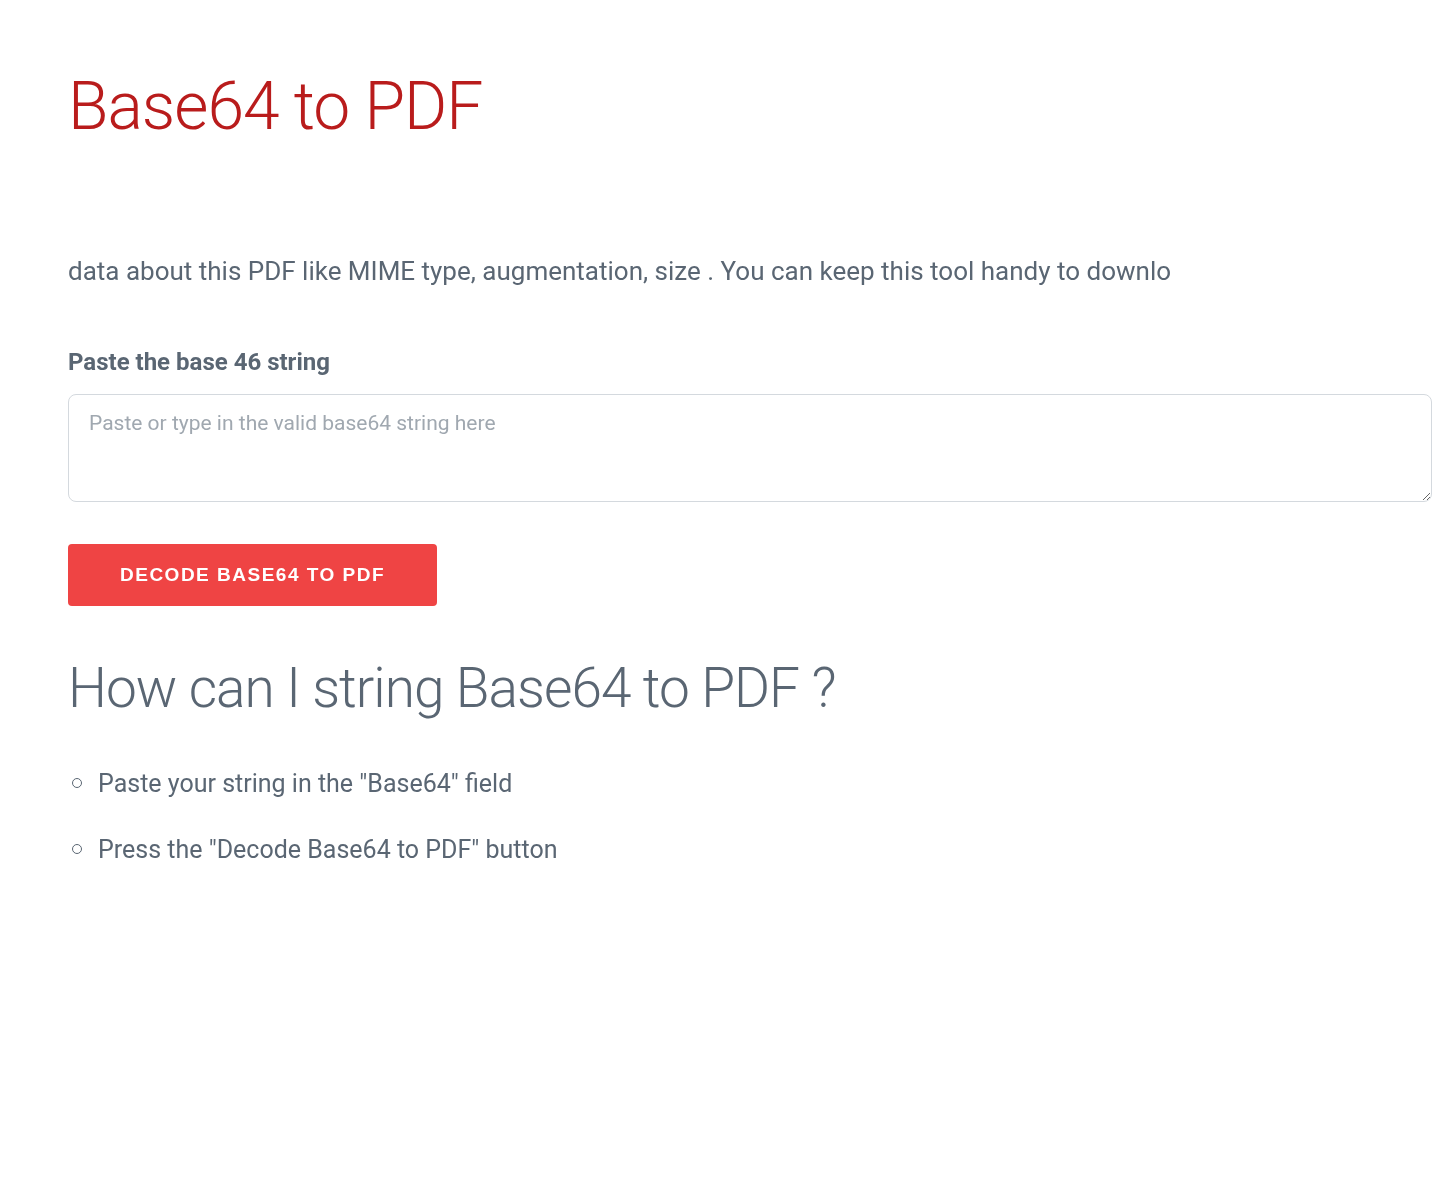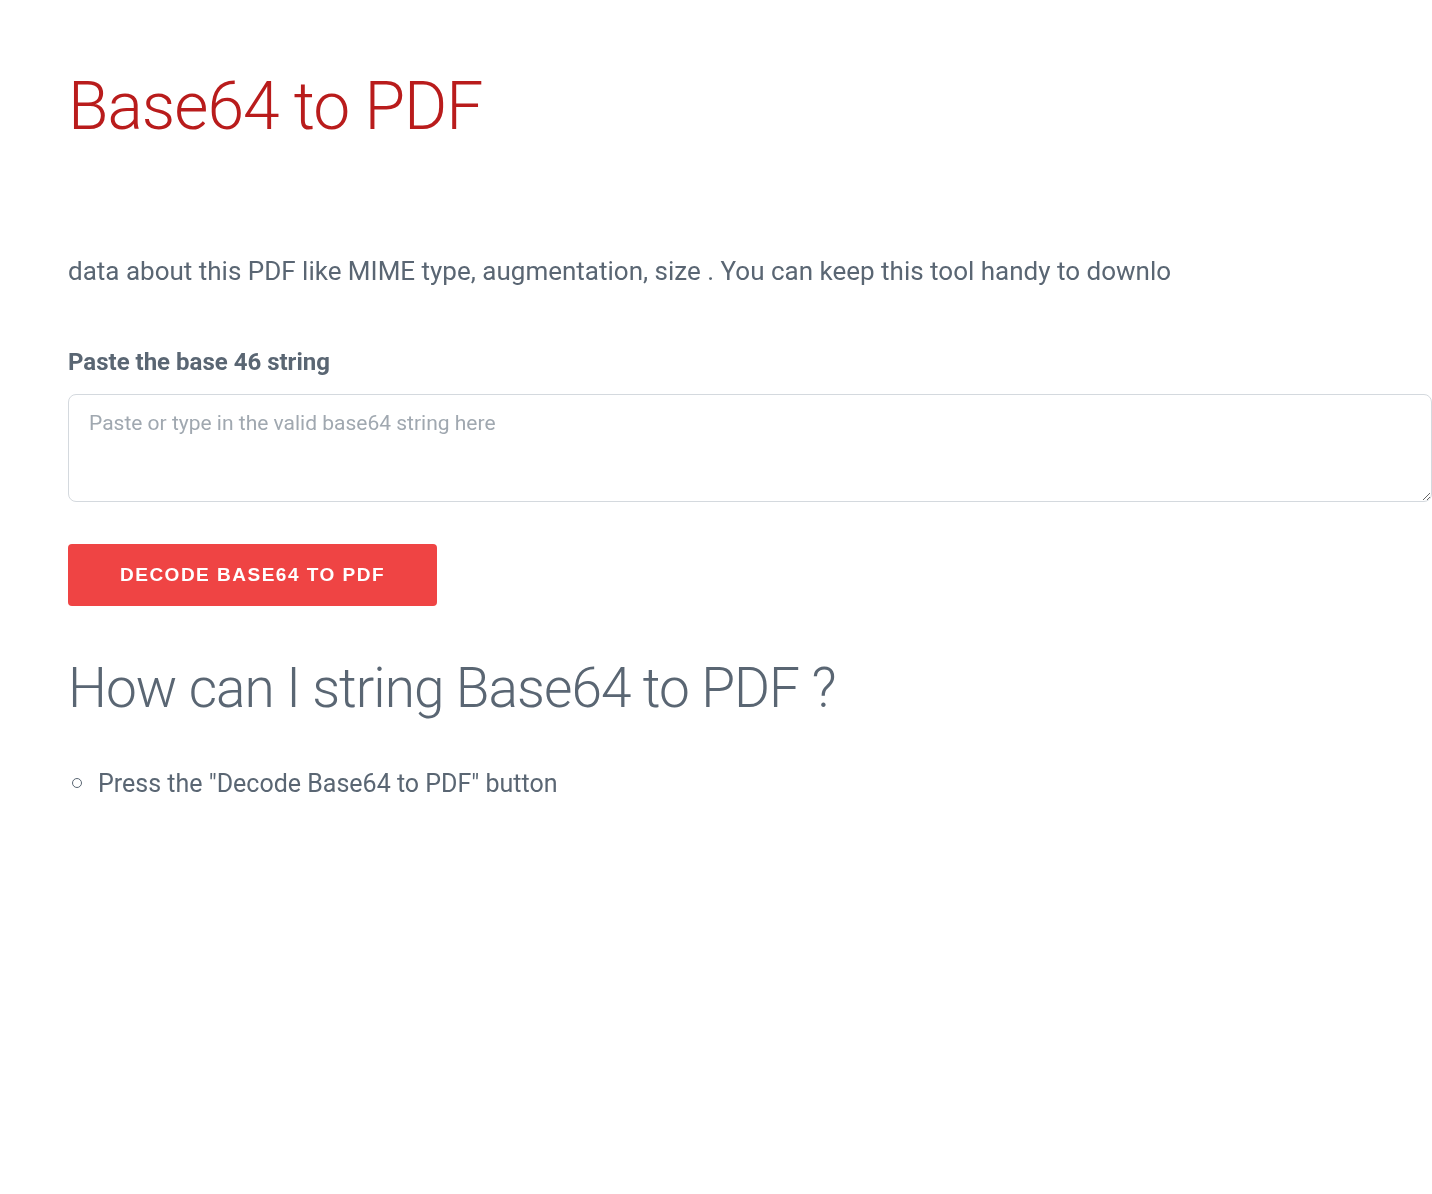--- a/index.html
+++ b/index.html
@@ -111,17 +111,18 @@
 
 <label class="input-label">Paste the base 46 string</label>
 
 <textarea class="textarea-input" placeholder="Paste or type in the valid base64 string here" style=""></textarea>
 
 <button class="decode-button">DECODE BASE64 TO PDF</button>
 
 <h2 class="section-heading">How can I string Base64 to PDF ?</h2>
 
 <ul class="steps-list">
+  <li>Paste your string in the "Base64" field</li>
   <li>Press the "Decode Base64 to PDF" button</li>
 </ul>
 
 
 
 
 </body></html>

